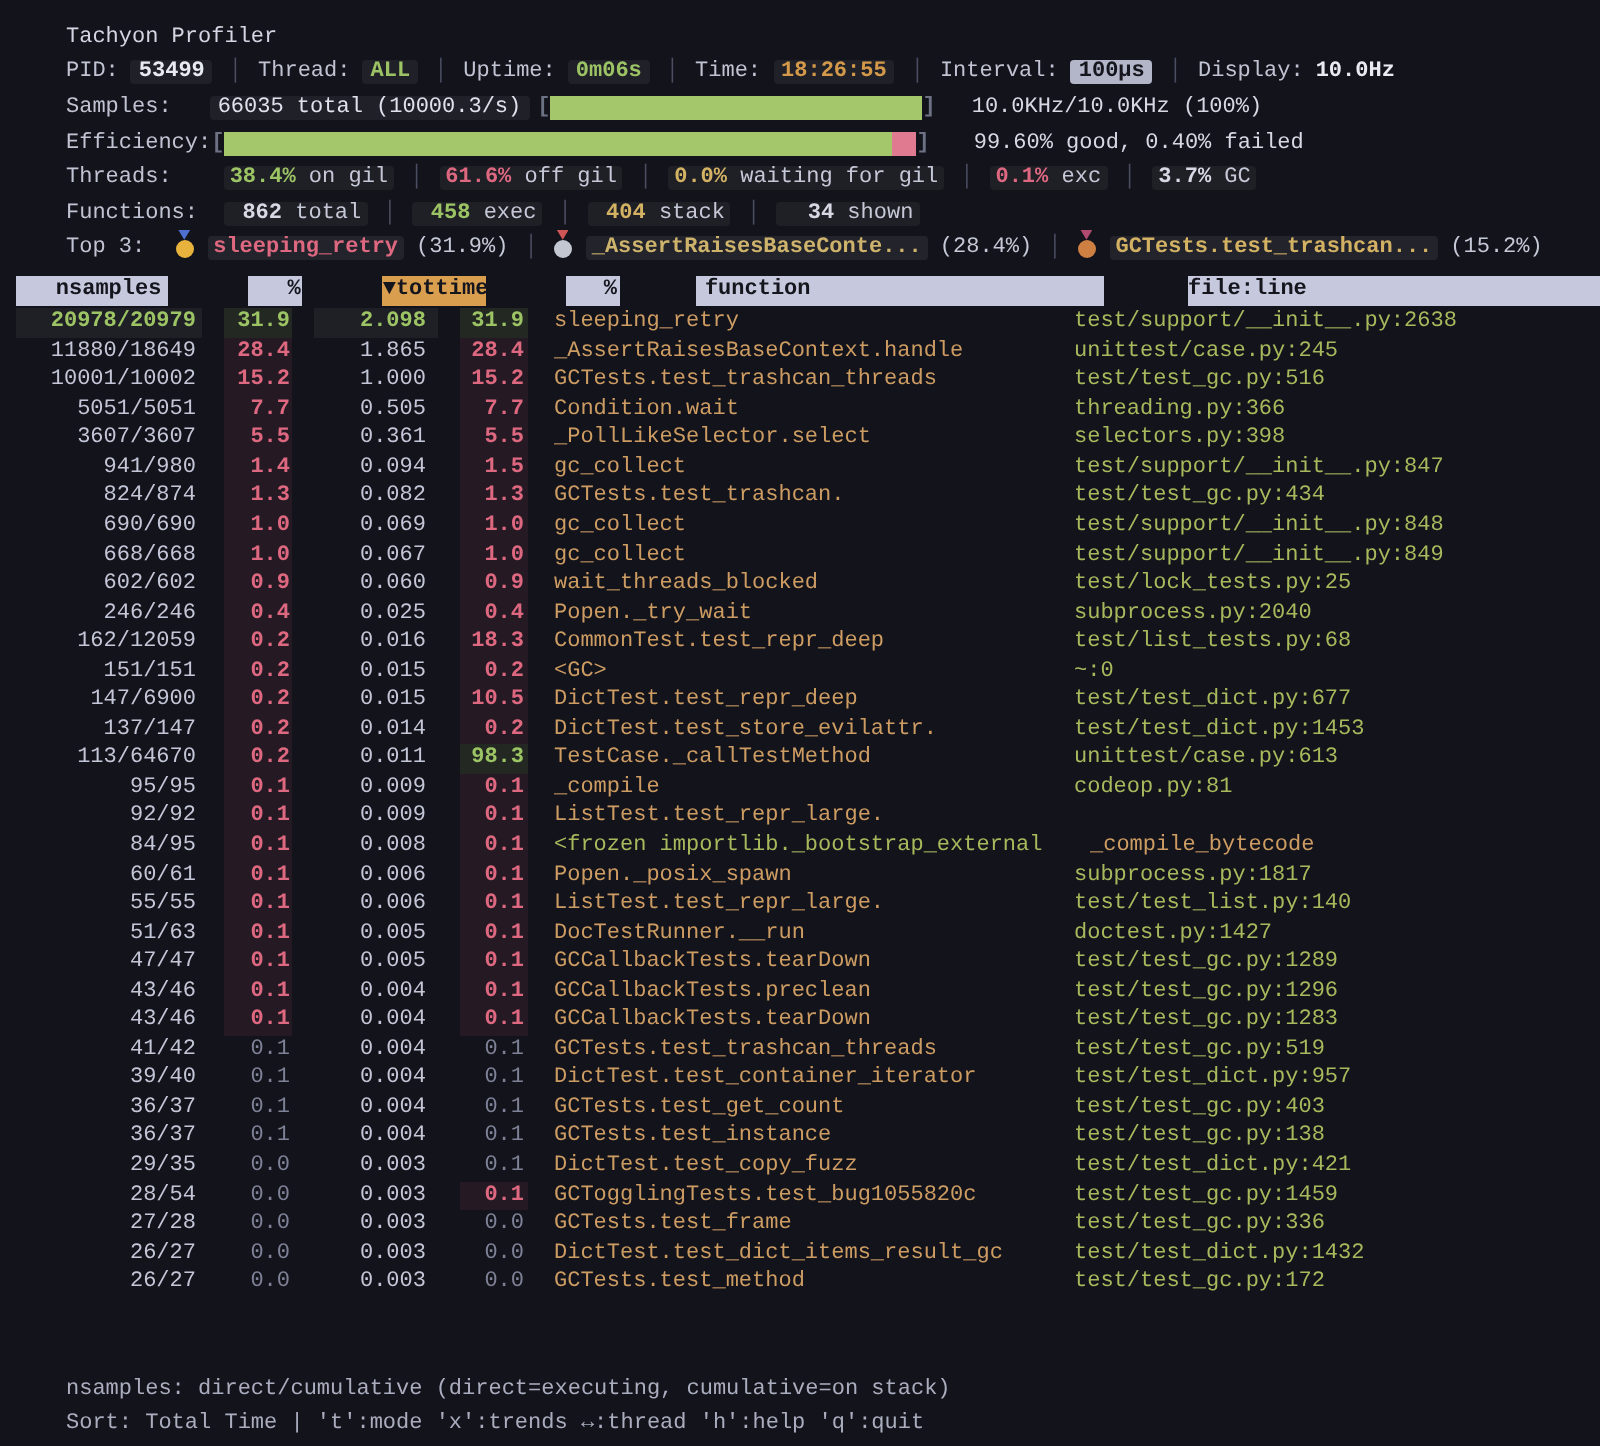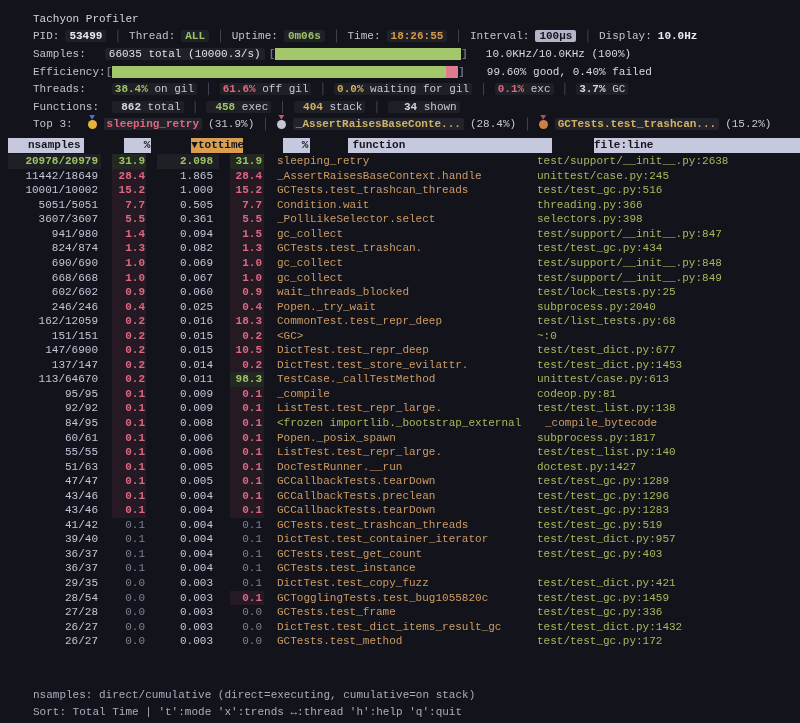--- a/index.html
+++ b/index.html
@@ -143,21 +143,21 @@
     <div id="tbody">
         <div class="trow hl">
           <span class="cell c-ns">20978/20979</span>
           <span class="cell c-p1 pct-green">31.9</span>
           <span class="cell c-tt">2.098</span>
           <span class="cell c-p2 pct-green">31.9</span>
           <span class="cell c-fn">sleeping_retry</span>
           <span class="cell c-fl">test/support/__init__.py:2638</span>
         </div>
         <div class="trow">
-          <span class="cell c-ns">11442/18649</span>
+          <span class="cell c-ns">11880/18649</span>
           <span class="cell c-p1 pct-red">28.4</span>
           <span class="cell c-tt">1.865</span>
           <span class="cell c-p2 pct-red">28.4</span>
           <span class="cell c-fn">_AssertRaisesBaseContext.handle</span>
           <span class="cell c-fl">unittest/case.py:245</span>
         </div>
         <div class="trow">
           <span class="cell c-ns">10001/10002</span>
           <span class="cell c-p1 pct-red">15.2</span>
           <span class="cell c-tt">1.000</span>
@@ -276,21 +276,20 @@
           <span class="cell c-p2 pct-red">0.1</span>
           <span class="cell c-fn">_compile</span>
           <span class="cell c-fl">codeop.py:81</span>
         </div>
         <div class="trow">
           <span class="cell c-ns">92/92</span>
           <span class="cell c-p1 pct-red">0.1</span>
           <span class="cell c-tt">0.009</span>
           <span class="cell c-p2 pct-red">0.1</span>
           <span class="cell c-fn">ListTest.test_repr_large.&lt;locals&gt;.check</span>
-          <span class="cell c-fl">test/test_list.py:138</span>
         </div>
         <div class="trow">
           <span class="cell c-ns">84/95</span>
           <span class="cell c-p1 pct-red">0.1</span>
           <span class="cell c-tt">0.008</span>
           <span class="cell c-p2 pct-red">0.1</span>
           <span class="cell c-fl">&lt;frozen importlib._bootstrap_external</span>
           <span class="cell c-fn">_compile_bytecode</span>
         </div>
         <div class="trow">
@@ -364,20 +363,21 @@
           <span class="cell c-p2 pct-dim">0.1</span>
           <span class="cell c-fn">GCTests.test_get_count</span>
           <span class="cell c-fl">test/test_gc.py:403</span>
         </div>
         <div class="trow">
           <span class="cell c-ns">36/37</span>
           <span class="cell c-p1 pct-dim">0.1</span>
           <span class="cell c-tt">0.004</span>
           <span class="cell c-p2 pct-dim">0.1</span>
           <span class="cell c-fn">GCTests.test_instance</span>
+          <span class="cell c-fl">test/test_gc.py:138</span>
         </div>
         <div class="trow">
           <span class="cell c-ns">29/35</span>
           <span class="cell c-p1 pct-dim">0.0</span>
           <span class="cell c-tt">0.003</span>
           <span class="cell c-p2 pct-dim">0.1</span>
           <span class="cell c-fn">DictTest.test_copy_fuzz</span>
           <span class="cell c-fl">test/test_dict.py:421</span>
         </div>
         <div class="trow">

